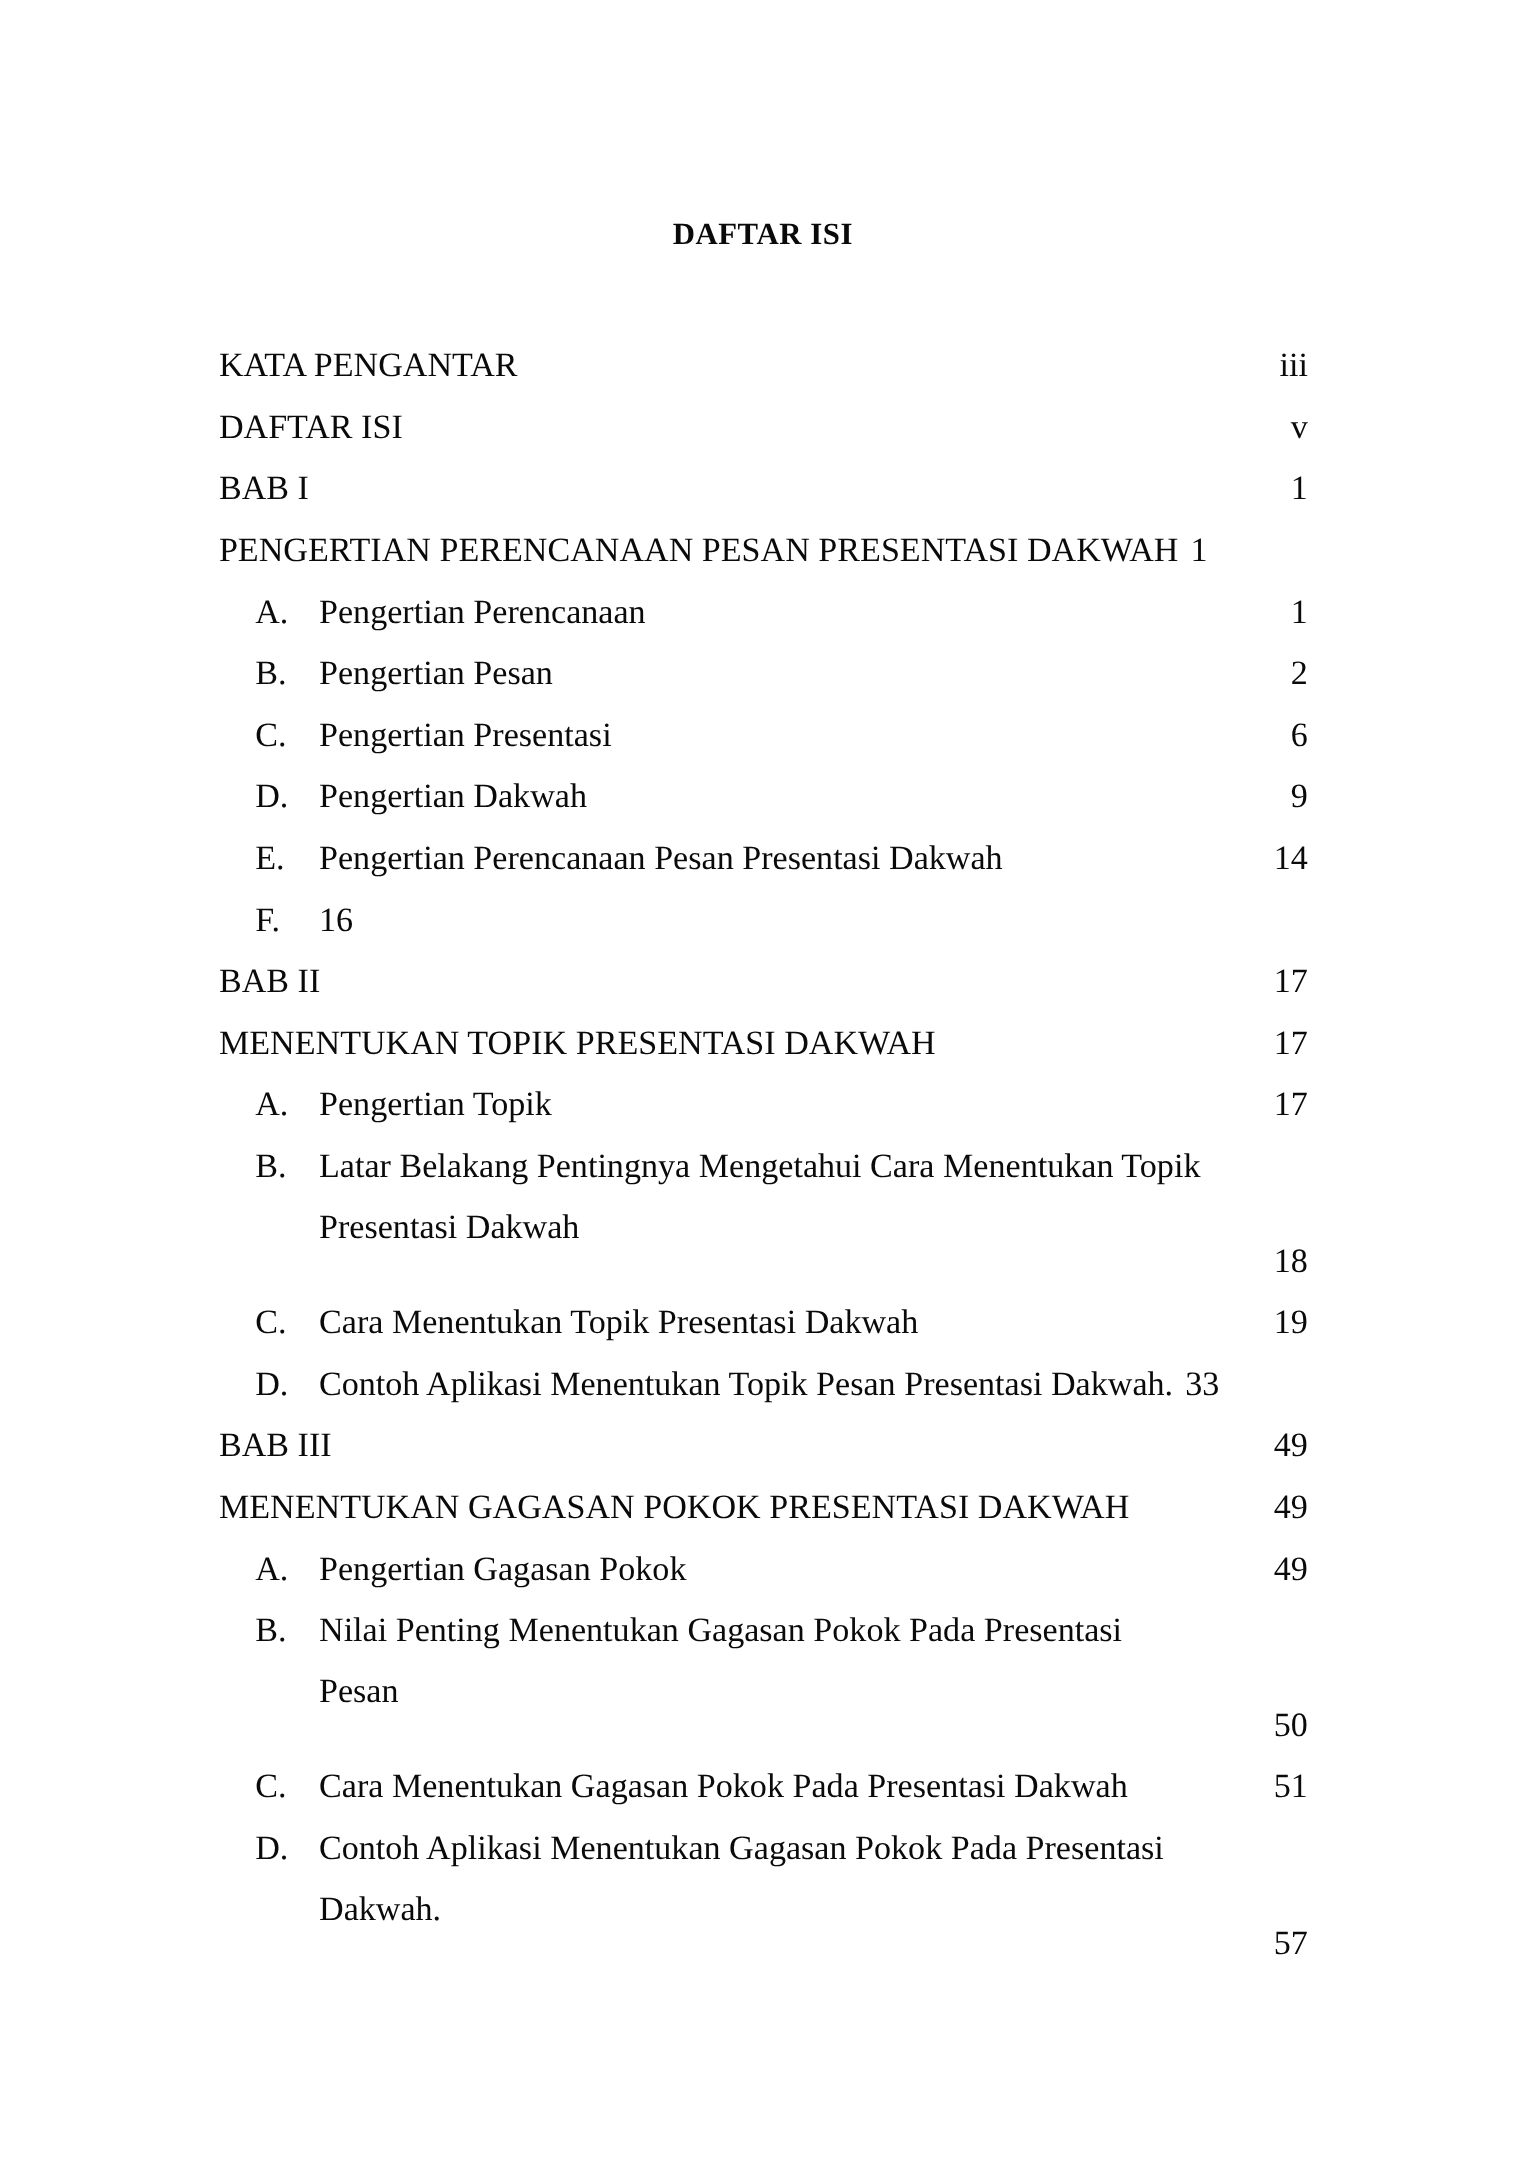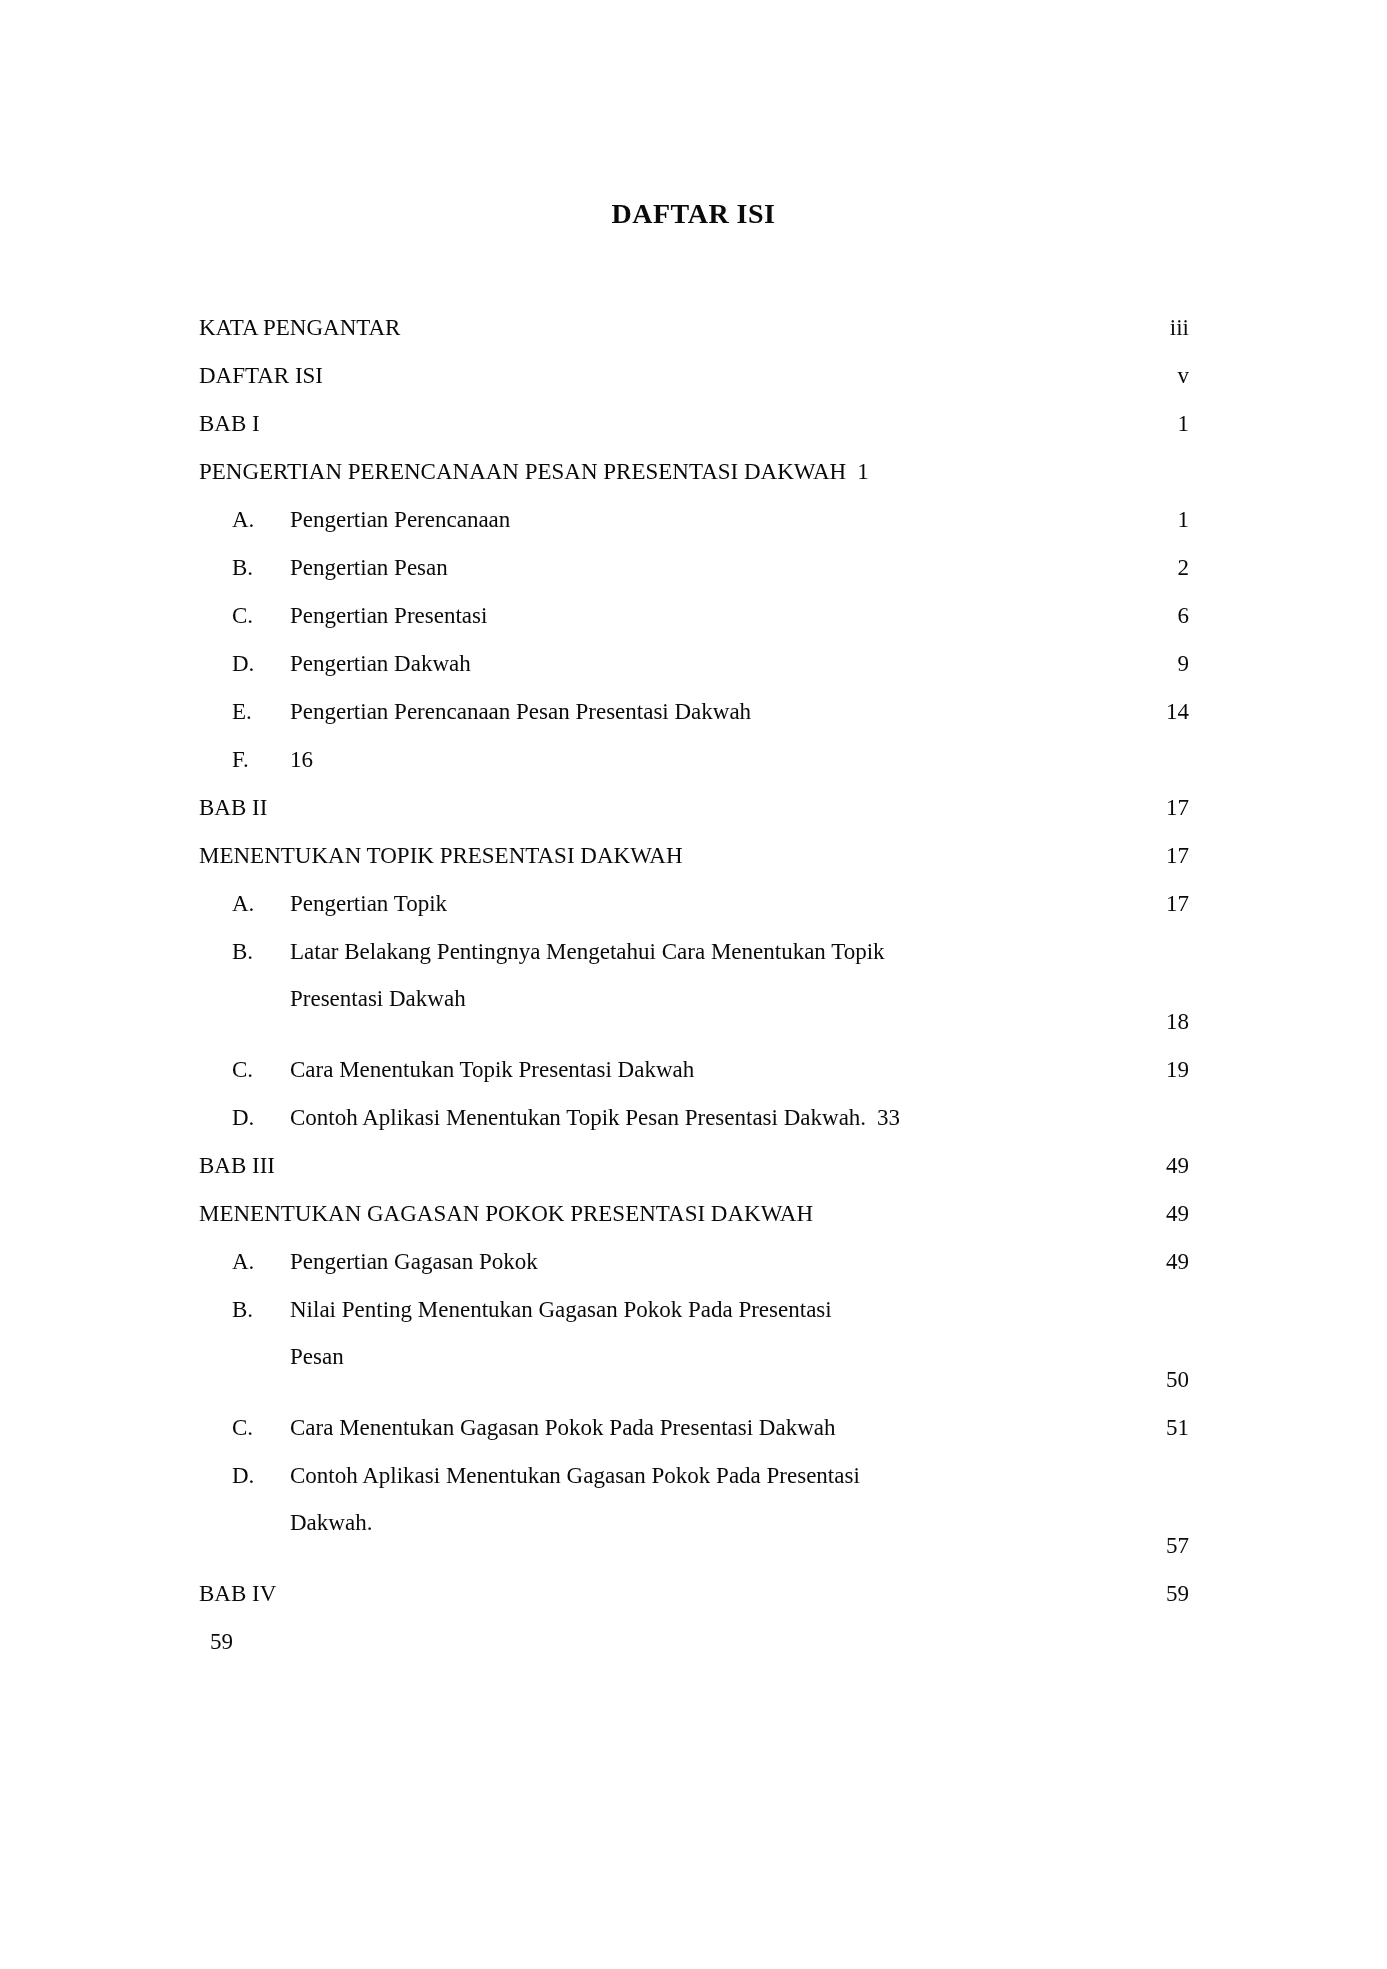--- a/index.html
+++ b/index.html
@@ -36,21 +36,21 @@
   .toc {
     position: absolute;
     top: 316px;
     left: 199px;
     width: 990px;
   }
 
   .toc-row {
     display: flex;
     align-items: flex-start;
-    font-size: 23px;
+    font-size: 31px;
     line-height: 1.0;
     margin-bottom: 25px;
   }
 
   
   .lvl1 .row-body {
     flex: 1 1 auto;
     white-space: nowrap;
   }
 

